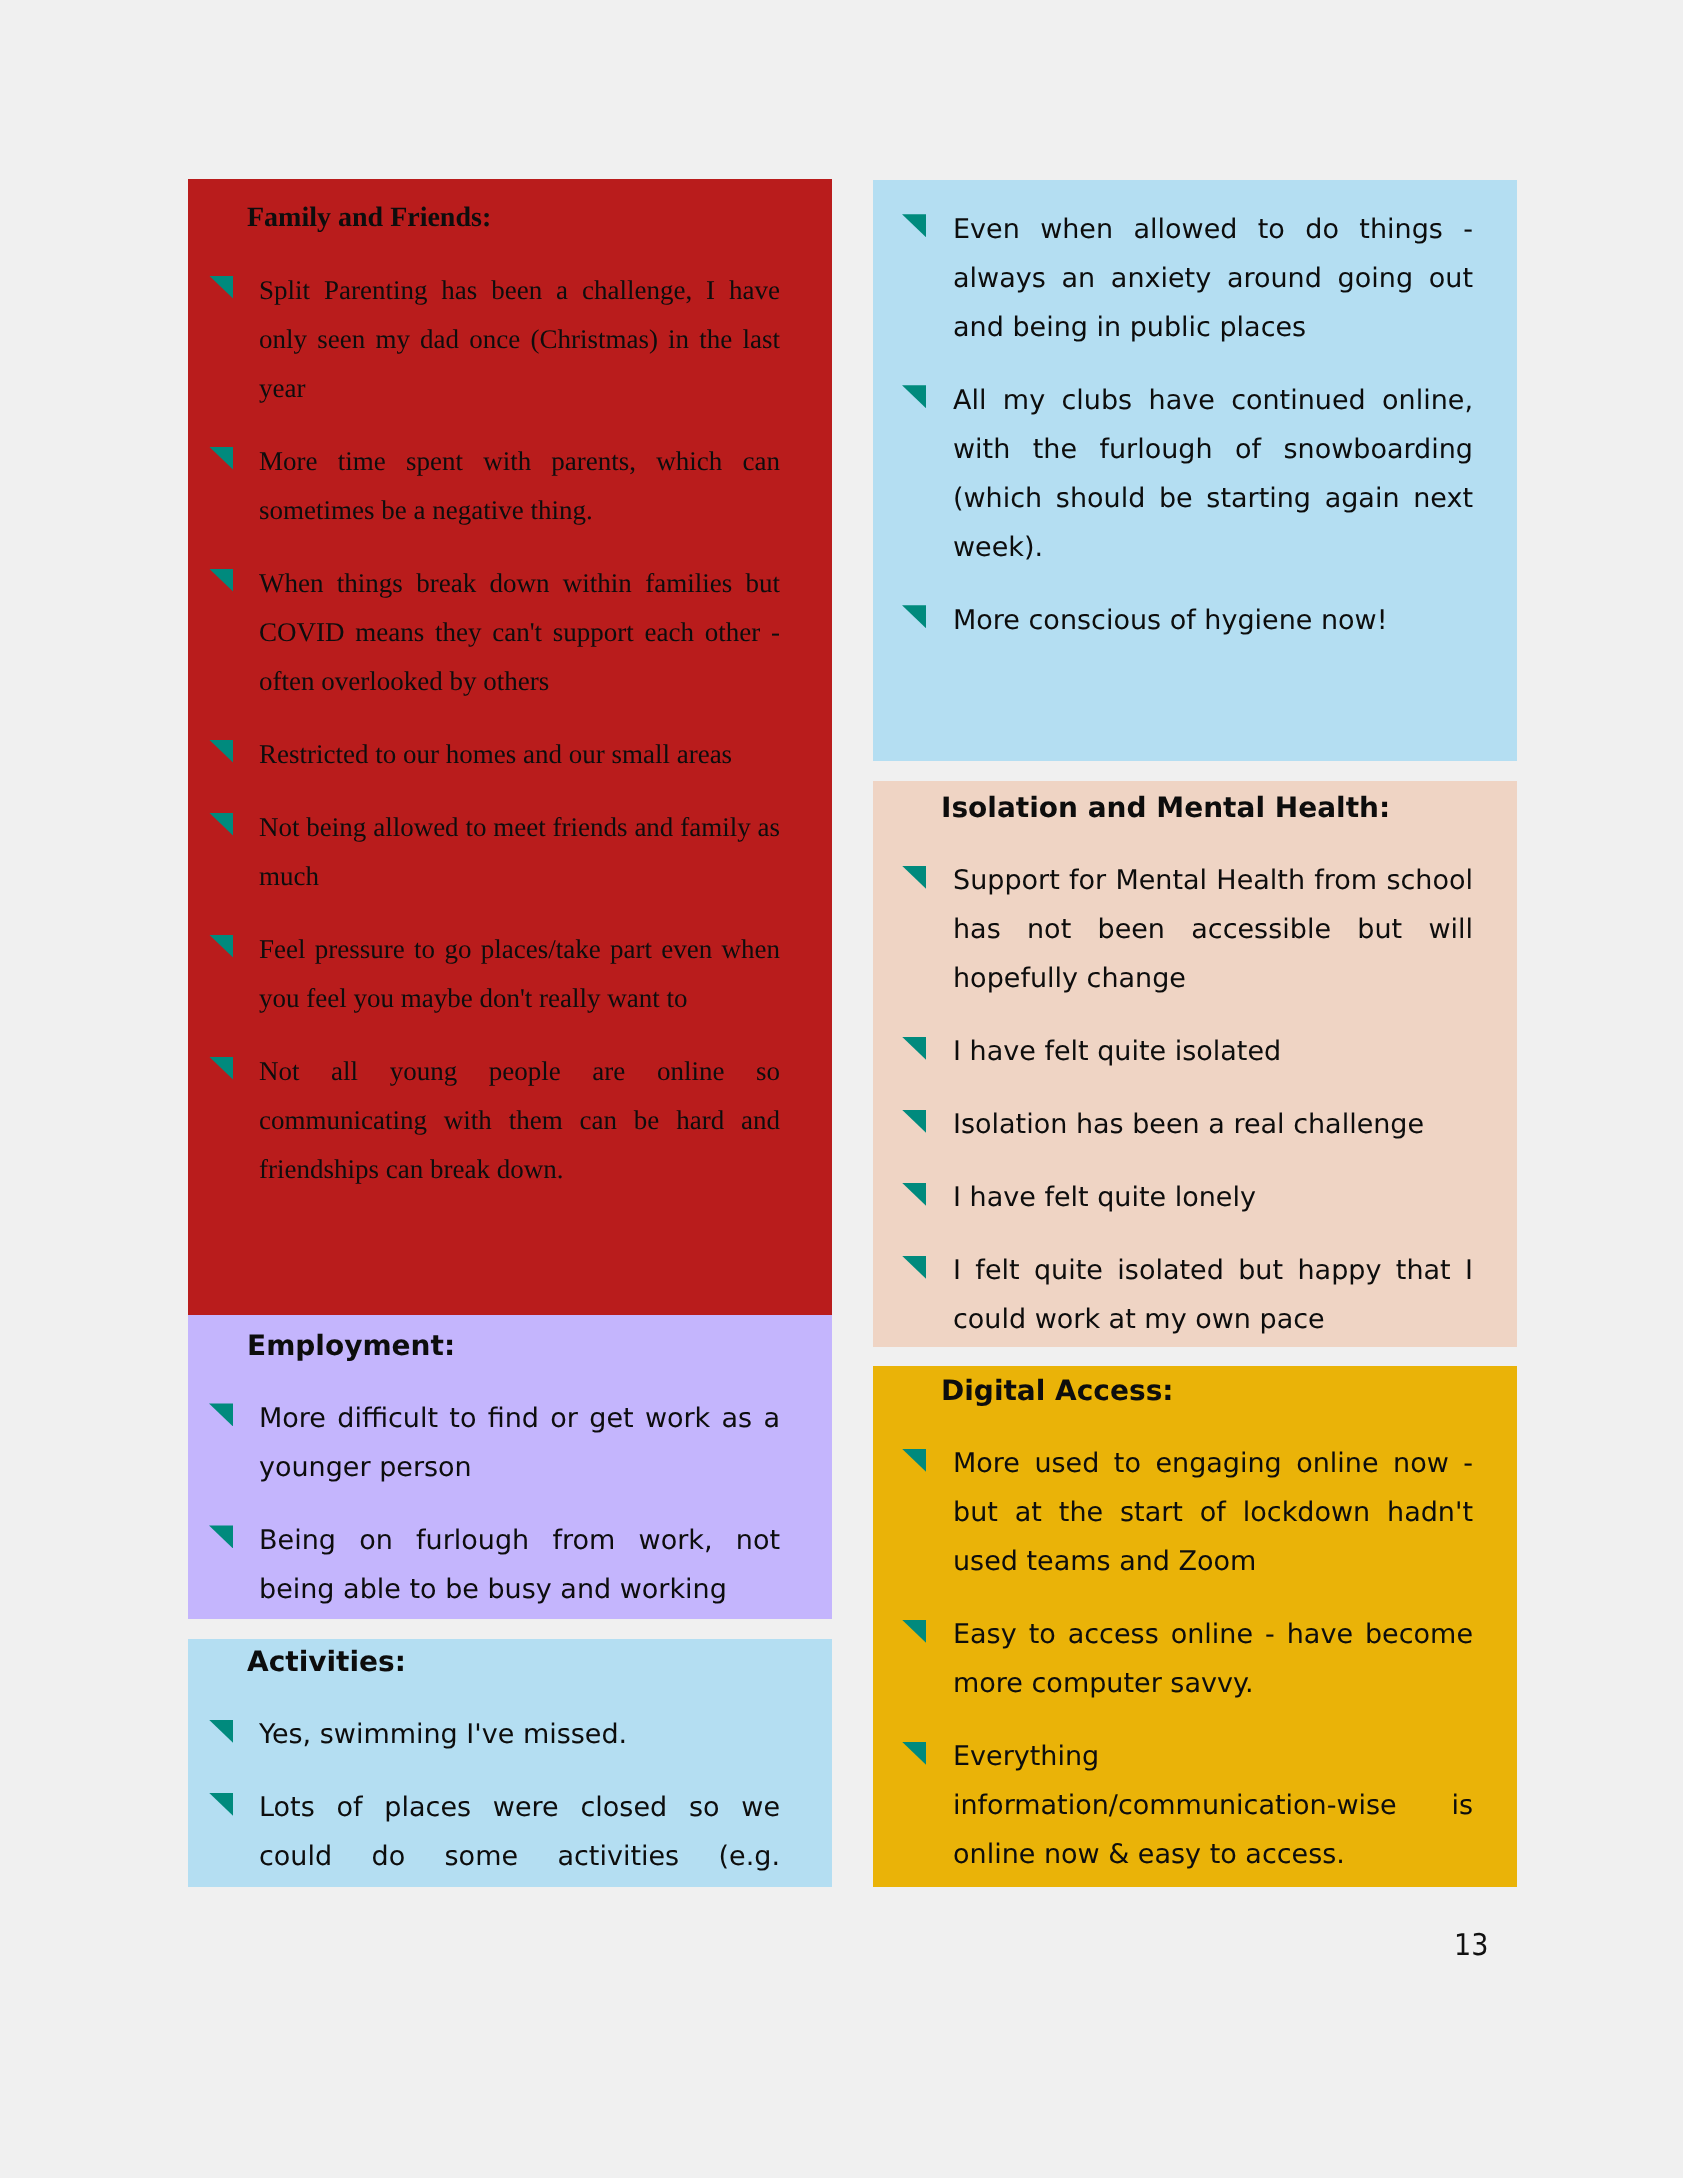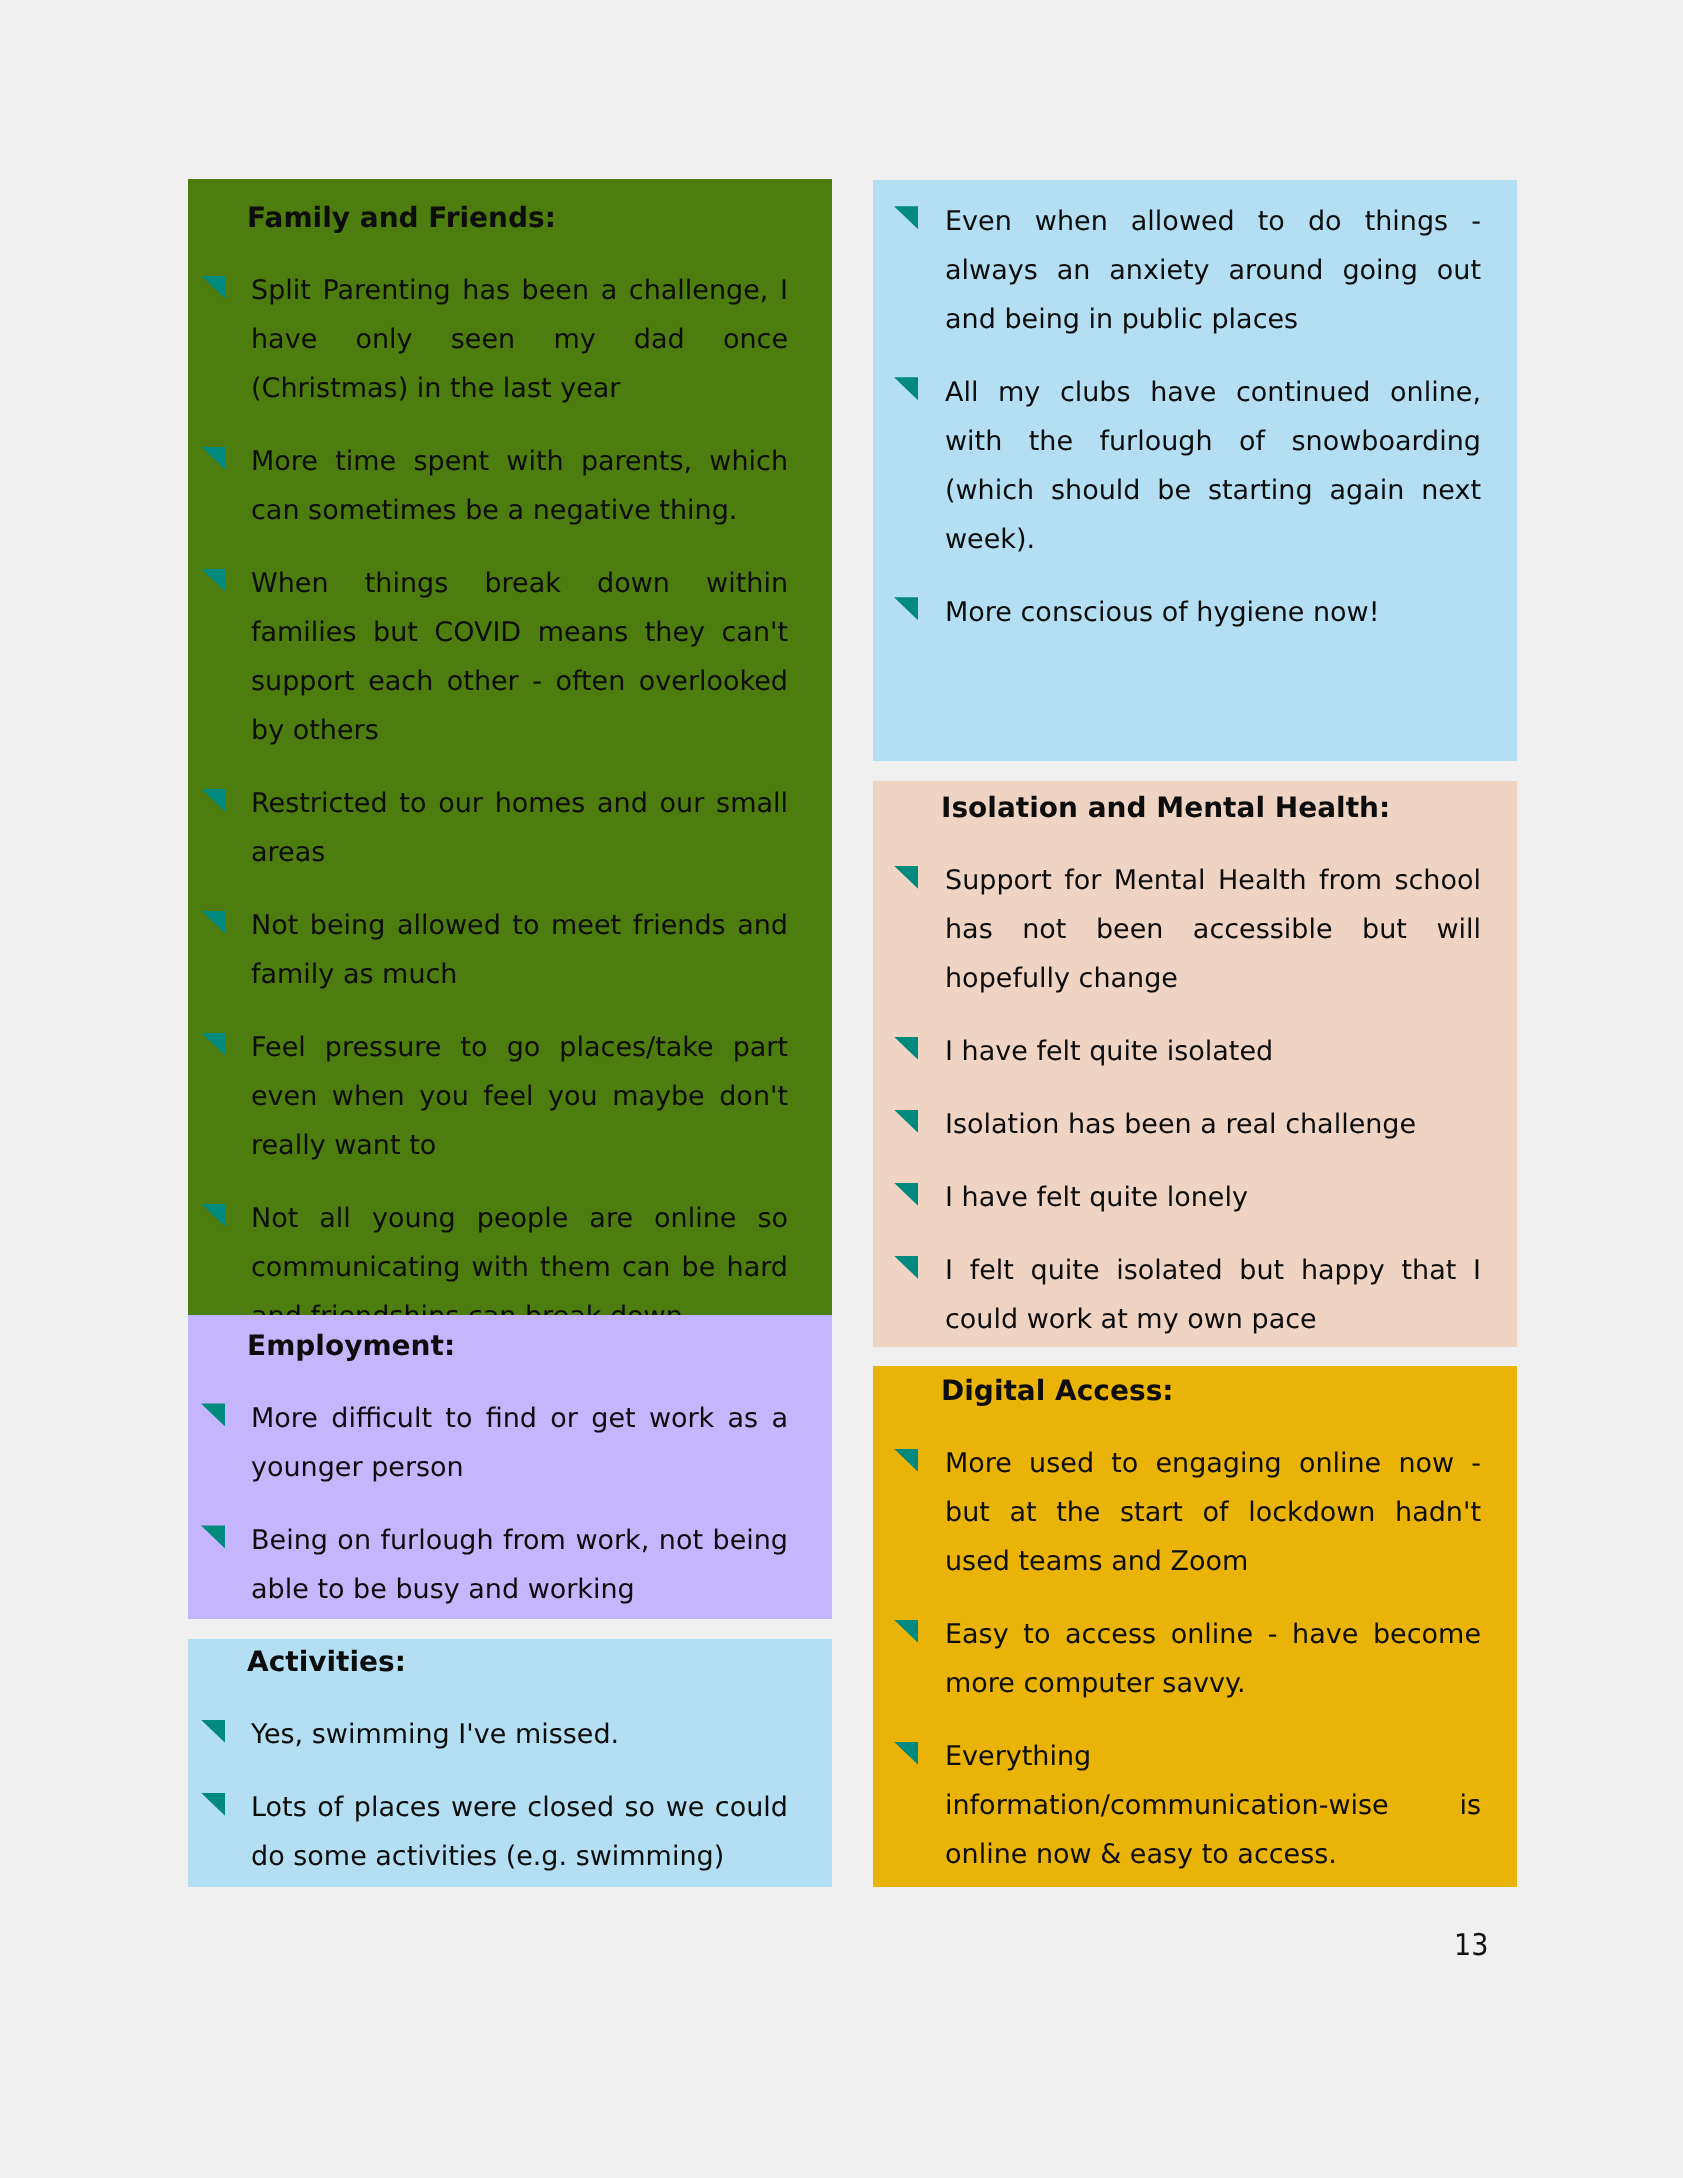--- a/index.html
+++ b/index.html
@@ -25,21 +25,21 @@
     margin:0;
     white-space:nowrap;
   }
   .item {
     position:relative;
     font-size:27px;
     line-height:49px;
     color:#0d0d0d;
     text-align:justify;
     text-justify:inter-word;
-    margin:4px;
+    margin:12px;
     -webkit-hyphens:none; hyphens:none;
   }
   .bullet {
     position:absolute;
     width:24px; height:23px;
     background:#008a7d;
     -webkit-clip-path: polygon(0 0, 100% 0, 100% 100%);
     clip-path: polygon(0 0, 100% 0, 100% 100%);
   }
   .page-number {
@@ -48,21 +48,21 @@
     font-size:30px;
     line-height:30px;
     color:#111;
   }
 </style>
 </head>
 <body>
 
 <div class="page" style="background-color: rgb(240, 240, 240);">
   <div class="col">
-    <div class="box" style="left: 188px; top: 179px; width: 644px; height: 1212px; background-color: #4d7c0f;">
+    <div class="box" style="left: 188px; top: 179px; width: 644px; height: 1212px; background-color: #b91c1c; font-family: Liberation Serif, serif;">
       <div class="box-inner" style="left:59px;top:14px;width:545px;">
         <div class="box-heading" style="margin-bottom: 24px; color: rgb(13, 13, 13);">Family and Friends:</div>
         <div class="item" style="margin-bottom:24px;"><span class="bullet" style="left: -50px; top: 9.6px; background-color: rgb(0, 138, 125);"></span><span class="item-text" style="color: rgb(13, 13, 13);">Split Parenting has been a challenge, I have only seen my dad once (Christmas) in the last year</span></div>
         <div class="item" style="margin-bottom:24px;"><span class="bullet" style="left: -50px; top: 9.6px; background-color: rgb(0, 138, 125);"></span><span class="item-text" style="color: rgb(13, 13, 13);">More time spent with parents, which can sometimes be a negative thing.</span></div>
         <div class="item" style="margin-bottom:24px;"><span class="bullet" style="left: -50px; top: 9.6px; background-color: rgb(0, 138, 125);"></span><span class="item-text" style="color: rgb(13, 13, 13);">When things break down within families but COVID means they can't support each other - often overlooked by others</span></div>
         <div class="item" style="margin-bottom:24px;"><span class="bullet" style="left: -50px; top: 9.6px; background-color: rgb(0, 138, 125);"></span><span class="item-text" style="color: rgb(13, 13, 13);">Restricted to our homes and our small areas</span></div>
         <div class="item" style="margin-bottom:24px;"><span class="bullet" style="left: -50px; top: 9.6px; background-color: rgb(0, 138, 125);"></span><span class="item-text" style="color: rgb(13, 13, 13);">Not being allowed to meet friends and family as much</span></div>
         <div class="item" style="margin-bottom:24px;"><span class="bullet" style="left: -50px; top: 9.6px; background-color: rgb(0, 138, 125);"></span><span class="item-text" style="color: rgb(13, 13, 13);">Feel pressure to go places/take part even when you feel you maybe don't really want to</span></div>
         <div class="item" style="margin-bottom:0px;"><span class="bullet" style="left: -50px; top: 9.6px; background-color: rgb(0, 138, 125);"></span><span class="item-text" style="color: rgb(13, 13, 13);">Not all young people are online so communicating with them can be hard and friendships can break down.</span></div>
       </div>

